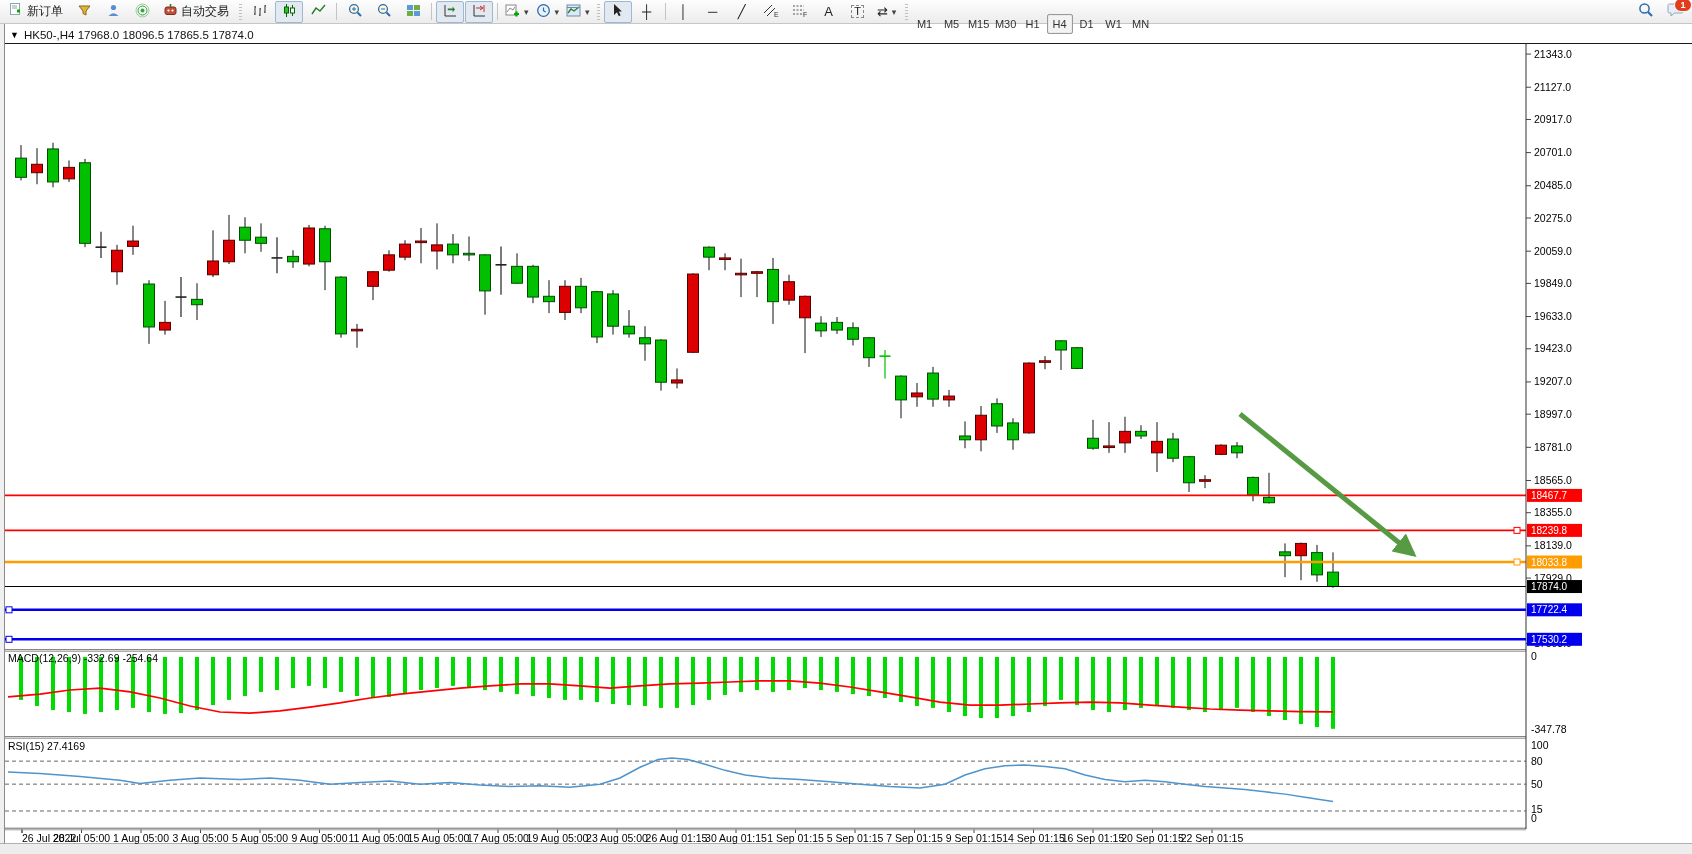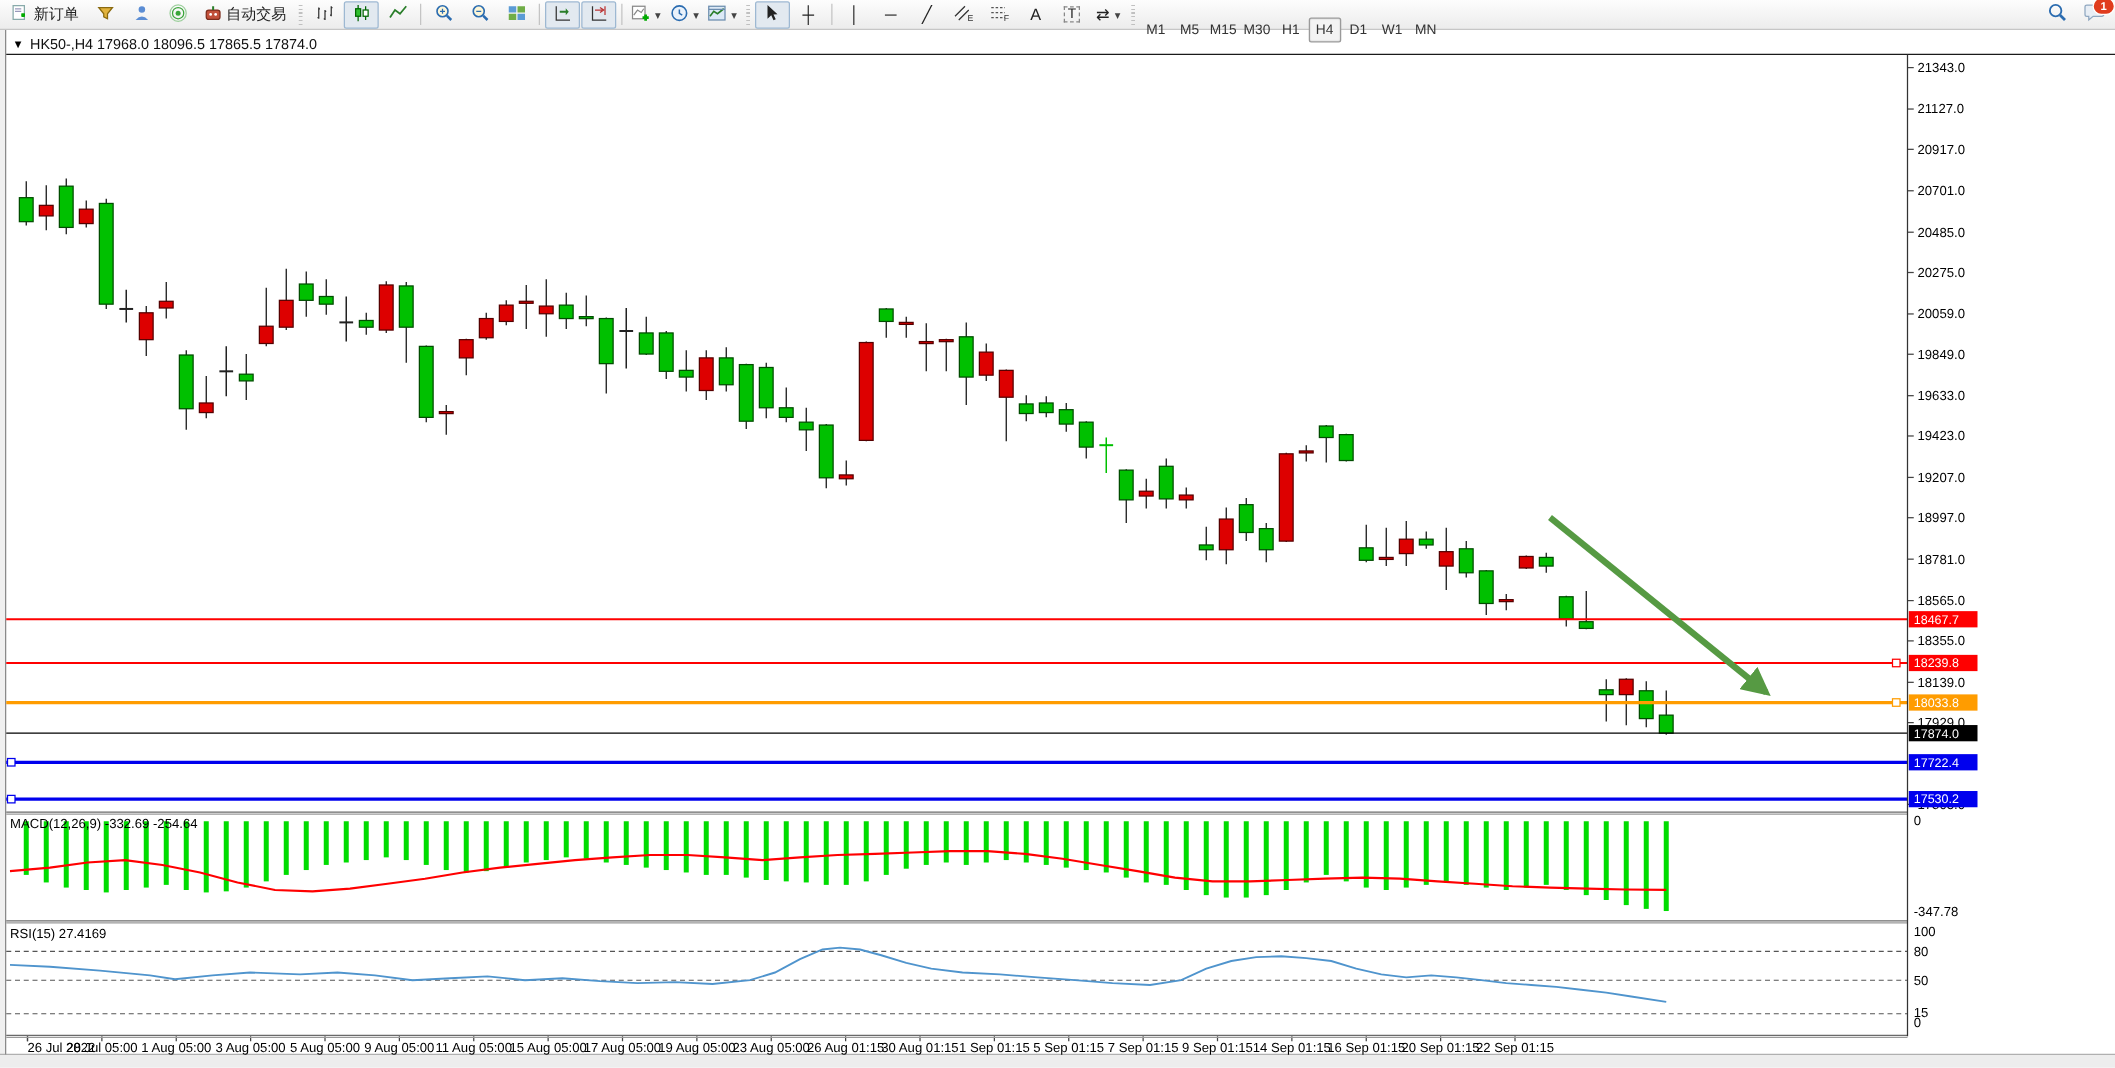--- a/index.html
+++ b/index.html
@@ -4,21 +4,21 @@
 <style>
   html,body{margin:0;padding:0;width:1692px;height:854px;overflow:hidden;
     background:#f0f0f0;font-family:"Liberation Sans",sans-serif;}
   #chart-svg{position:absolute;top:0;left:0;}
   .toolbar{position:absolute;top:0;left:0;width:1692px;height:24px;z-index:5;
     display:flex;align-items:center;gap:1px;padding:0 3px;box-sizing:border-box;
     background:linear-gradient(#fdfdfd,#ececec);border-bottom:1px solid #c6c6c6;}
   .tbtn{height:20px;min-width:22px;padding:0 2px;display:inline-flex;align-items:center;
     justify-content:center;gap:3px;border:1px solid transparent;border-radius:2px;
     font-size:12px;color:#222;cursor:default;}
-  .tbtn.wide{padding:0 5px;}
+  .tbtn.wide{padding:0 5px;font-family:Liberation Serif, serif;}
   .tbtn.active{background:#e2e9f0;border-color:#9db8d2;}
   .tbtn .glyph{font-size:13px;line-height:1;}
   .tsep{width:1px;height:17px;background:#c4c4c4;margin:0 3px;}
   .grip{width:3px;height:16px;margin:0 3px;
     background:repeating-linear-gradient(to bottom,#c0c0c0 0 1px,transparent 1px 3px);}
   .tf{height:18px;min-width:24px;display:inline-flex;align-items:center;justify-content:center;
     font-size:11px;color:#333;border:1px solid transparent;border-radius:2px;margin-top:24px;}
   .tf.active{background:#f3f3f3;border-color:#9a9a9a;box-shadow:inset 0 0 1px #999;}
   .caret{font-size:9px;color:#444;margin-left:1px;}
   .spacer{flex:1;}

